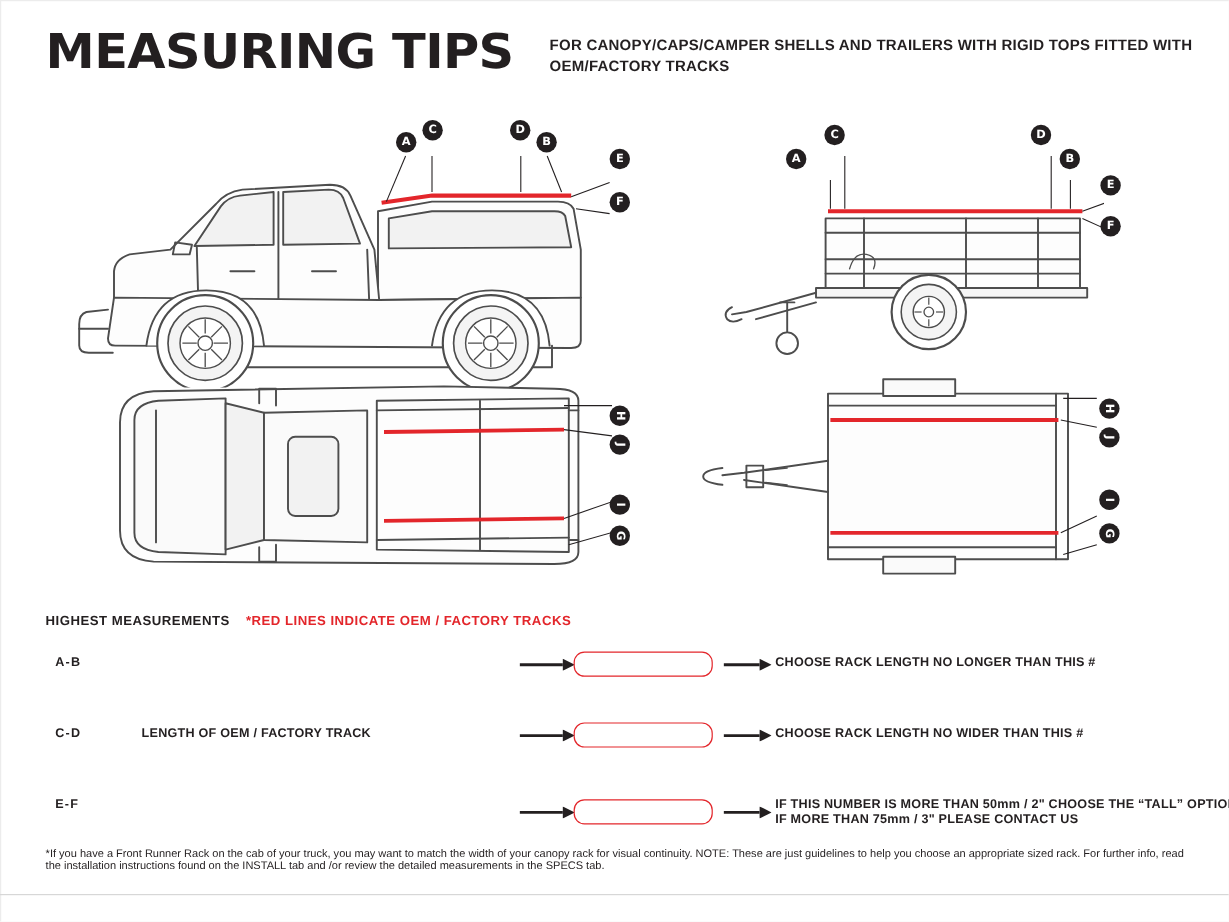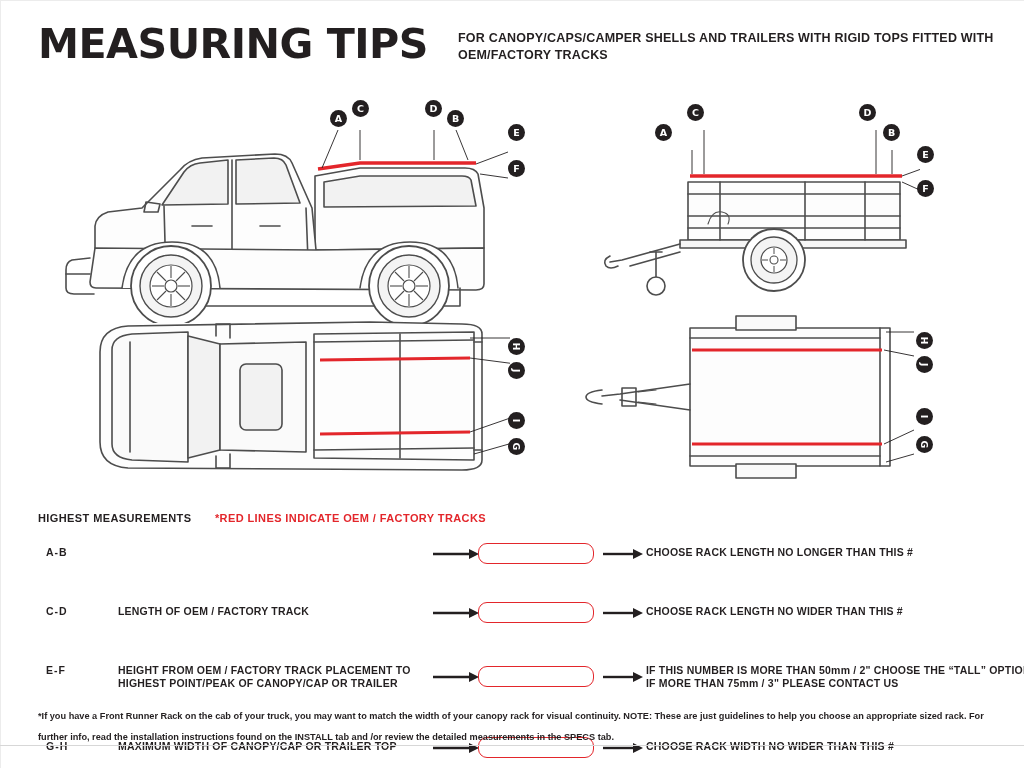--- a/index.html
+++ b/index.html
@@ -36,36 +36,36 @@
     position:absolute;width:17px;height:17px;border-radius:50%;
     background:#231f20;color:#fff;font-size:9.5px;font-weight:bold;
     display:flex;align-items:center;justify-content:center;
     font-family:"DejaVu Sans", sans-serif;
   }
   .bubble.rot{transform:rotate(90deg);}
 
   
   .meas{position:absolute;left:38px;top:512px;width:960px;}
   .meas-head{font-size:11px;font-weight:bold;letter-spacing:0.4px;}
-  .meas-head .red{color:#e3262b;margin-left:20px;}
+  .meas-head .red{color:#e3262b;margin-left:10px;}
   .row{position:relative;height:26px;font-size:10.5px;font-weight:bold;letter-spacing:0.2px;}
   .code{position:absolute;left:8px;top:0;width:46px;letter-spacing:1px;}
   .desc{position:absolute;left:80px;top:0;width:300px;line-height:13px;}
   .arrow1{position:absolute;left:395px;top:3px;}
   .arrow2{position:absolute;left:565px;top:3px;}
   .field{
     position:absolute;left:440px;top:-3px;width:110px;height:17px;
     border:1.3px solid #e3262b;border-radius:9px;background:#fff;
   }
   .result{position:absolute;left:608px;top:0;width:390px;line-height:13px;}
 
   
   .footnote{
     position:absolute;left:38px;top:706px;width:950px;
-    font-size:9.2px;line-height:21px;color:#231f20;font-weight:bold;
+    font-size:9.2px;line-height:10px;color:#231f20;
   }
   .divider{position:absolute;left:0;top:745px;width:1024px;height:1px;background:#d7d7d7;}
   
   .frame{position:absolute;left:0;top:0;width:1023px;height:767px;border:1px solid #ececec;pointer-events:none;}
 </style>
 </head>
 <body>
 
 <div class="page">
   <div class="frame"></div>
@@ -368,45 +368,30 @@
       <input class="field" type="text" placeholder="" style="">
       <svg class="arrow2" width="40" height="10">
         <line x1="0" y1="5" x2="30" y2="5" stroke="#231f20" stroke-width="2.4"></line>
         <polygon points="30,0 40,5 30,10" fill="#231f20"></polygon>
       </svg>
       <div class="result">CHOOSE RACK LENGTH NO WIDER THAN THIS #</div>
     </div>
 
     <div class="row" style="top:88px;height:34px;">
       <div class="code">E-F</div>
-      <div class="desc">HEIGHT FROM OEM / FACTORY TRACK PLACEMENT TO HIGHEST POINT/PEAK OF CANOPY/CAP OR TRAILER</div>
       <svg class="arrow1" width="46" height="10" style="top:8px;">
         <line x1="0" y1="5" x2="36" y2="5" stroke="#231f20" stroke-width="2.4"></line>
         <polygon points="36,0 46,5 36,10" fill="#231f20"></polygon>
       </svg>
       <input class="field" type="text" style="top: 2px;" placeholder="">
       <svg class="arrow2" width="40" height="10" style="top:8px;">
         <line x1="0" y1="5" x2="30" y2="5" stroke="#231f20" stroke-width="2.4"></line>
         <polygon points="30,0 40,5 30,10" fill="#231f20"></polygon>
       </svg>
       <div class="result">IF THIS NUMBER IS MORE THAN 50mm / 2" CHOOSE THE “TALL” OPTION IF MORE THAN 75mm / 3" PLEASE CONTACT US</div>
     </div>
 
-    <div class="row" style="top:130px;">
-      <div class="code">G-H</div>
-      <div class="desc">MAXIMUM  WIDTH OF CANOPY/CAP OR TRAILER TOP</div>
-      <svg class="arrow1" width="46" height="10">
-        <line x1="0" y1="5" x2="36" y2="5" stroke="#231f20" stroke-width="2.4"></line>
-        <polygon points="36,0 46,5 36,10" fill="#231f20"></polygon>
-      </svg>
-      <input class="field" type="text" placeholder="" style="">
-      <svg class="arrow2" width="40" height="10">
-        <line x1="0" y1="5" x2="30" y2="5" stroke="#231f20" stroke-width="2.4"></line>
-        <polygon points="30,0 40,5 30,10" fill="#231f20"></polygon>
-      </svg>
-      <div class="result">CHOOSE RACK WIDTH NO WIDER THAN THIS #</div>
-    </div>
 
   </div>
 
   <div class="footnote">*If you have a Front Runner Rack on the cab of your truck, you may want to match the width of your canopy rack for visual continuity. NOTE: These are just guidelines to help you choose an appropriate sized rack. For further info, read the installation instructions found on the INSTALL tab and /or review the detailed measurements in the SPECS tab.</div>
   <div class="divider"></div>
 </div>
 
 </body></html>

